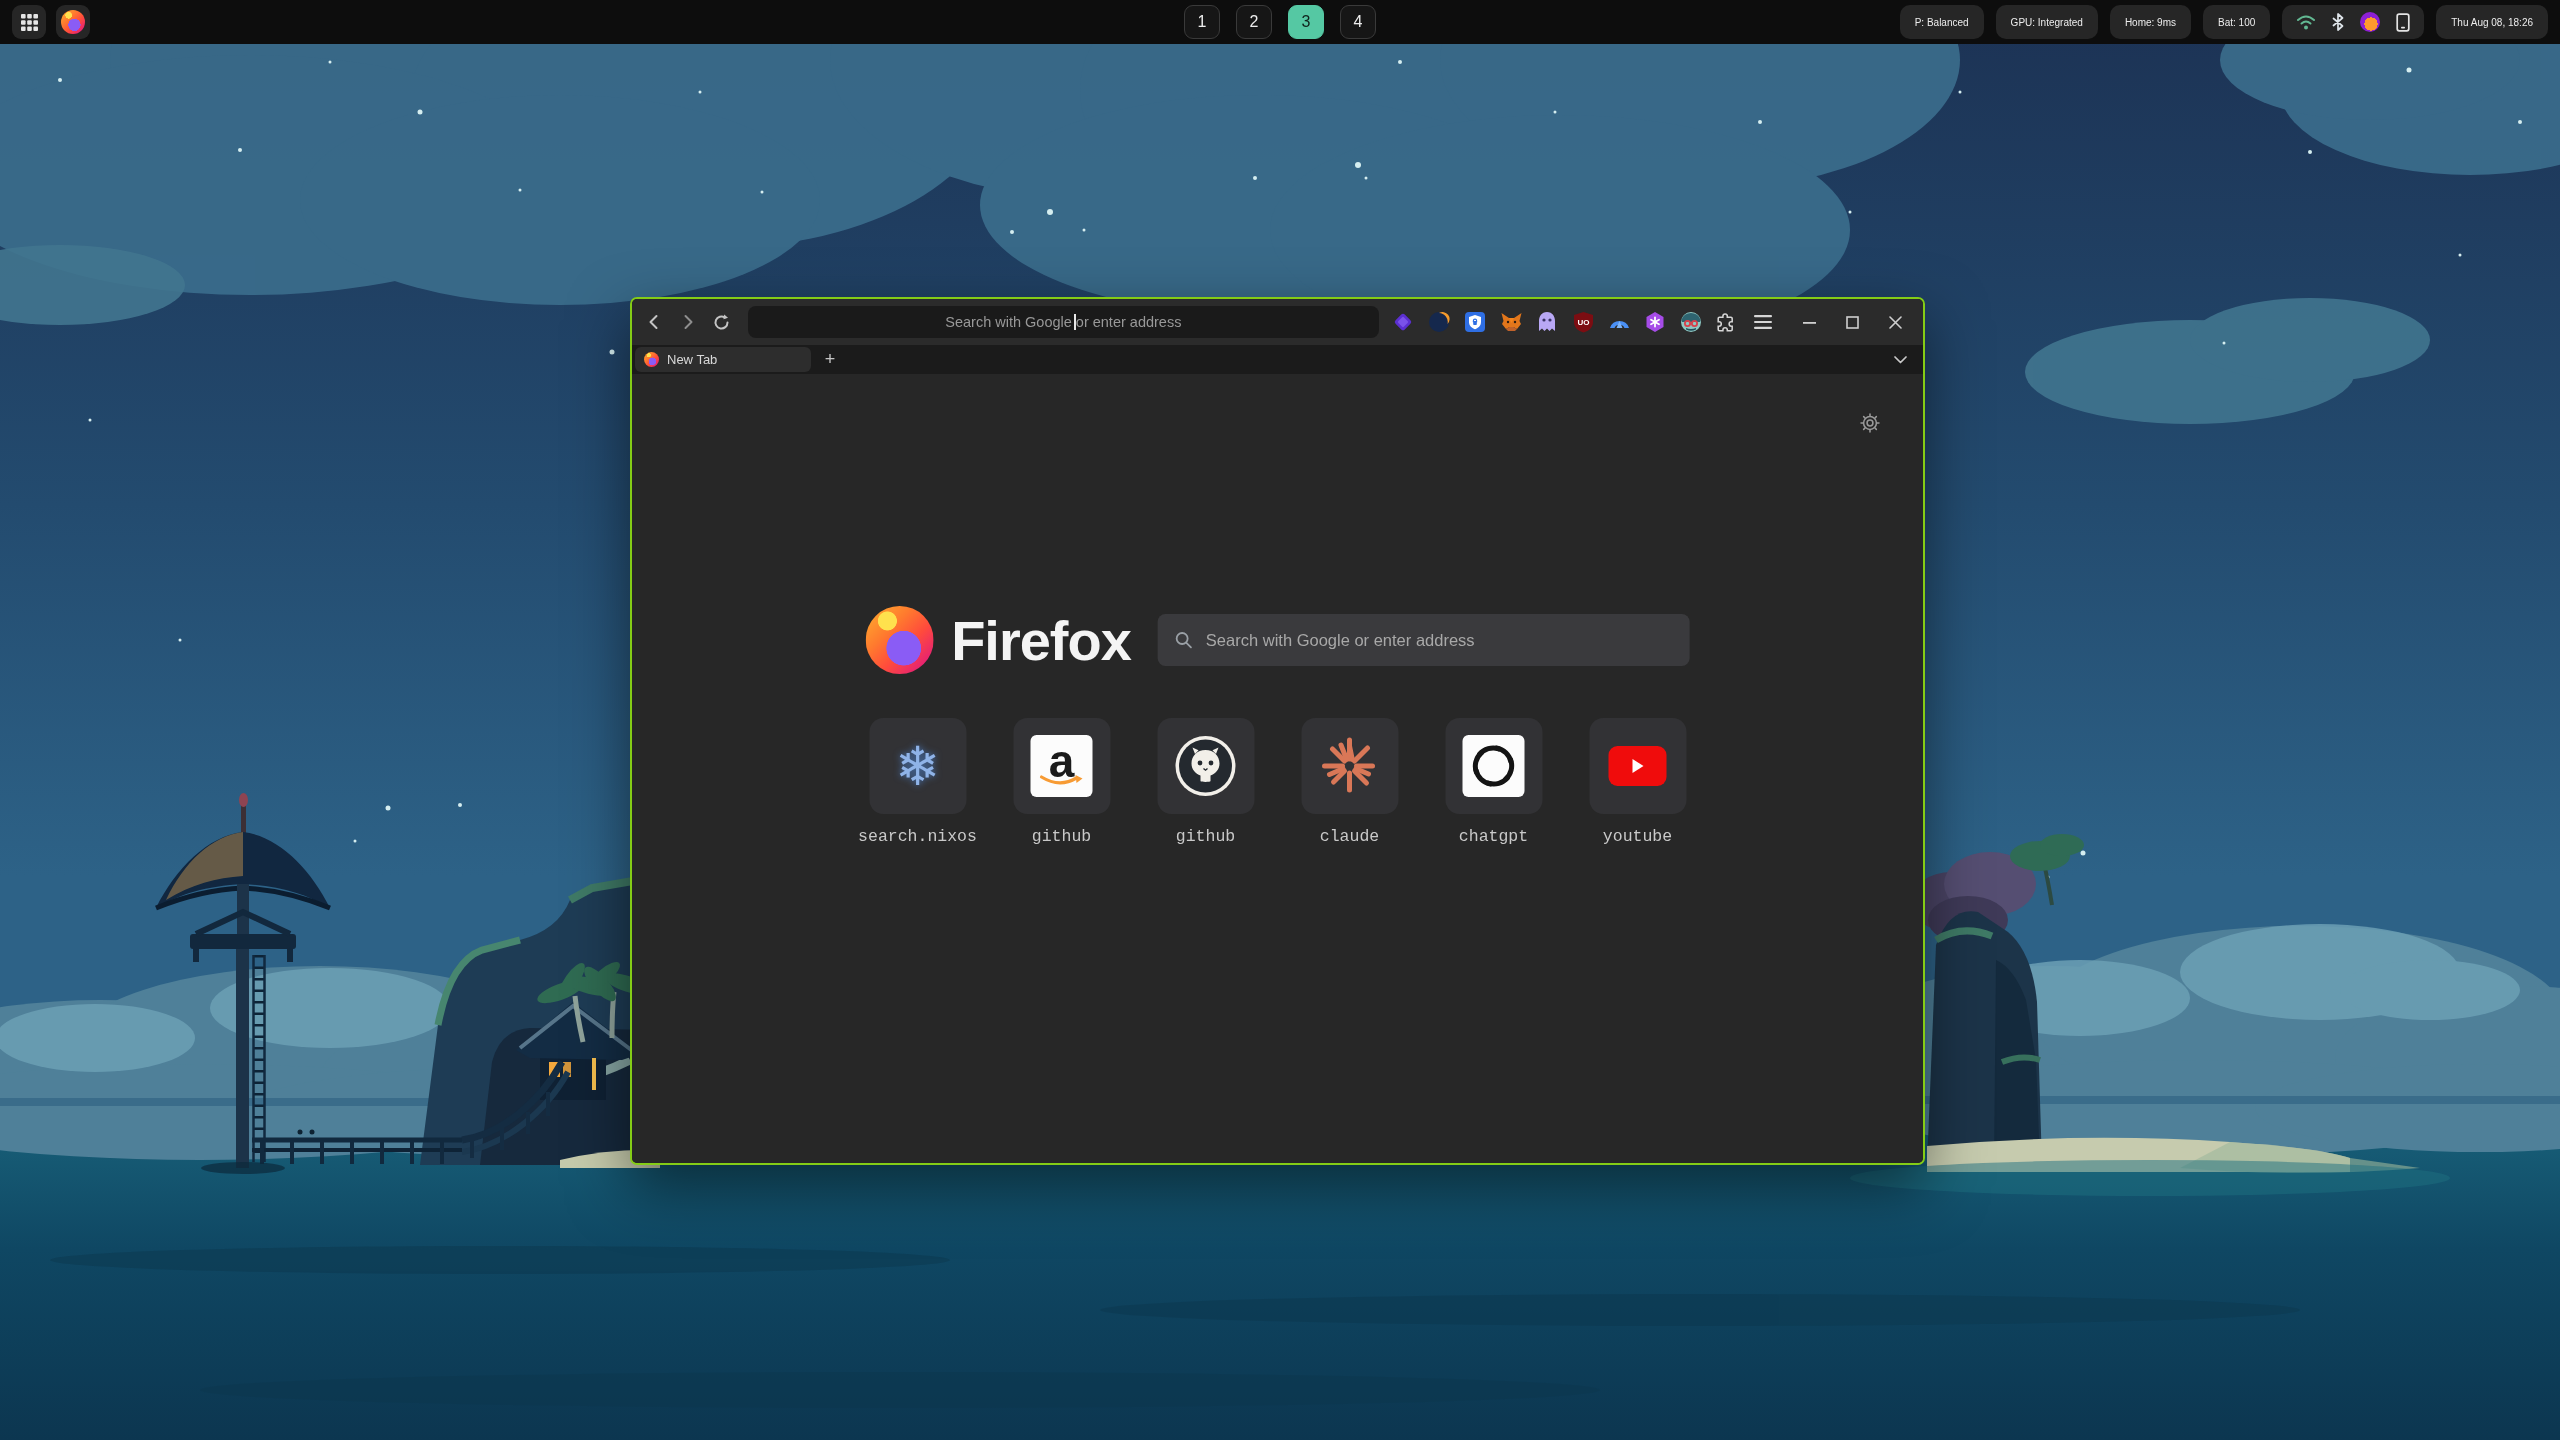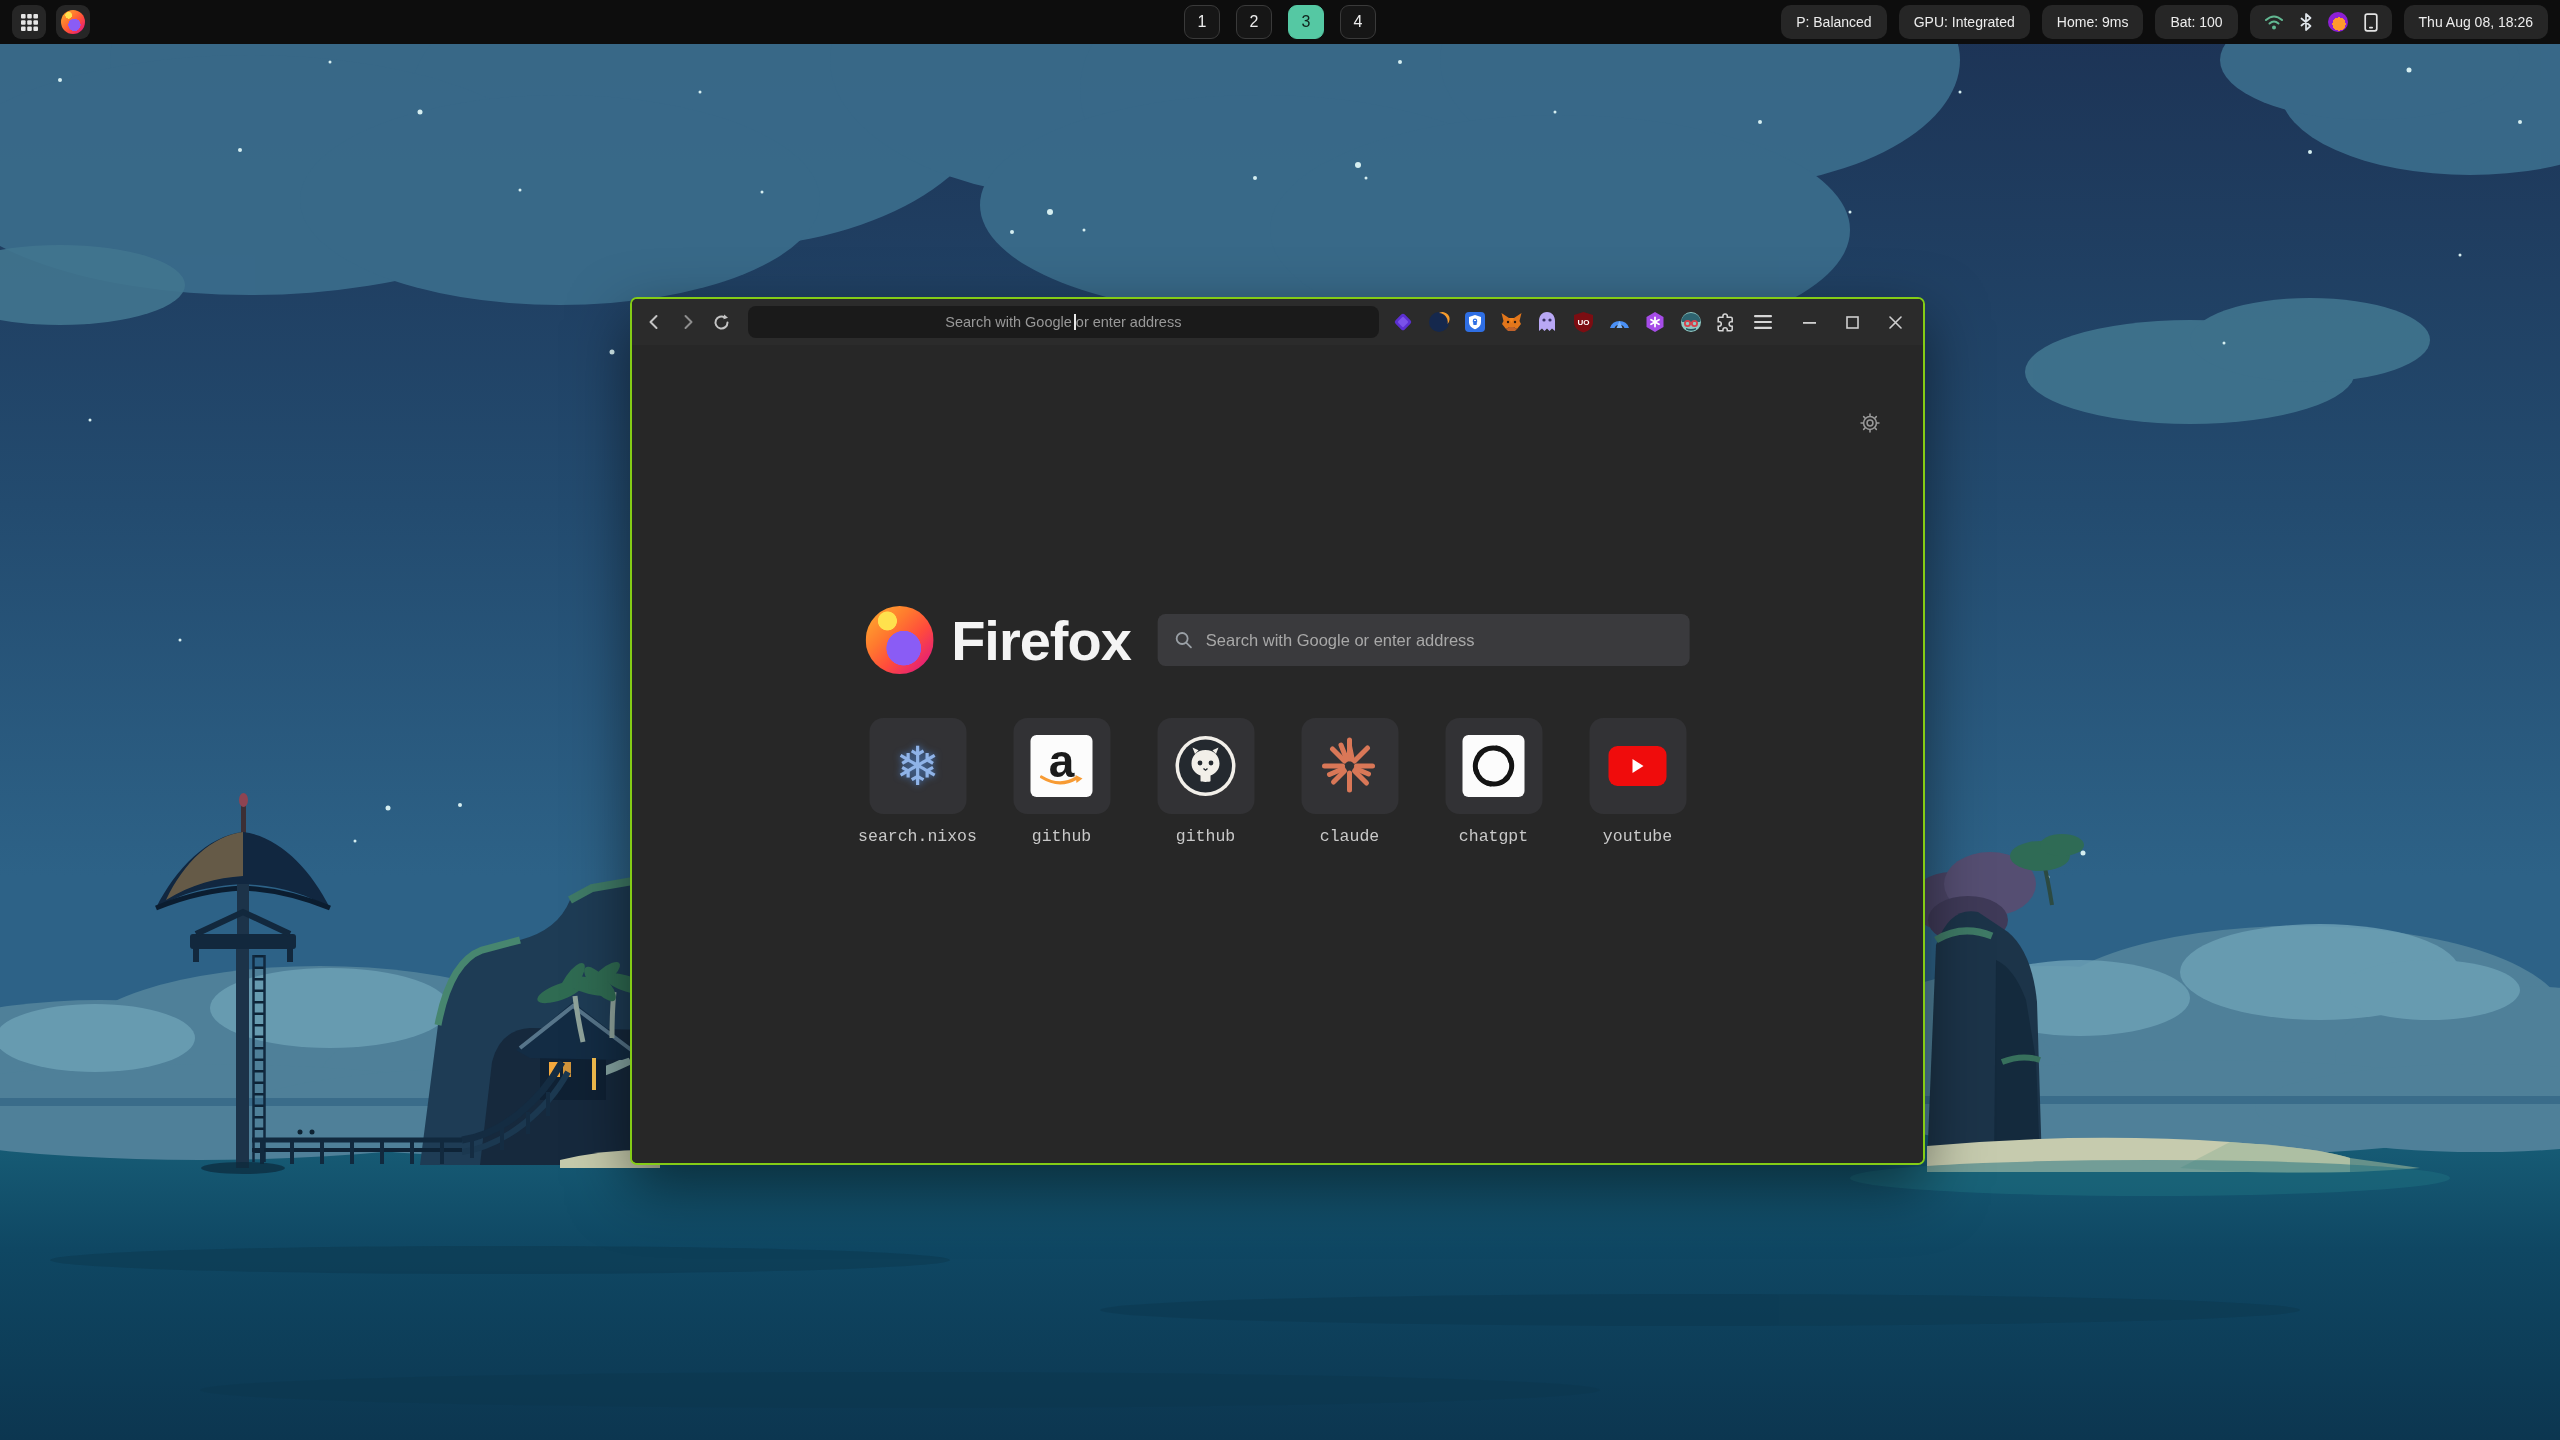--- a/index.html
+++ b/index.html
@@ -16,21 +16,21 @@
   .tb-btn { width:34px; height:34px; border-radius:9px; background:#262626;
             display:flex; align-items:center; justify-content:center; cursor:pointer; }
   .ws-wrap { position:absolute; left:50%; top:5px; transform:translateX(-50%);
              display:flex; gap:16px; }
   .ws { width:36px; height:34px; border-radius:9px; background:#161616;
         border:1px solid #3a3a3a; color:#ececec; font-size:16px;
         display:flex; align-items:center; justify-content:center; cursor:pointer; }
   .ws.active { background:#55c8a3; border-color:#55c8a3; color:#10231c; }
   .tb-right { position:absolute; right:12px; top:5px; display:flex; gap:12px; align-items:center; }
   .pill { height:34px; border-radius:10px; background:#262626; color:#ececec;
-          font-size:14px; display:flex; align-items:center; padding:0 15px; white-space:nowrap; }
+          font-size:10px; display:flex; align-items:center; padding:0 15px; white-space:nowrap; }
   .tray { gap:16px; display:flex; align-items:center; padding:0 14px; }
 
   .ff-orb { border-radius:50%;
     background:
       radial-gradient(circle at 32% 22%, #ffe14d 0 13%, rgba(255,225,77,0) 14%),
       radial-gradient(circle at 56% 62%, #8a5cf5 0 30%, rgba(138,92,245,0) 31%),
       linear-gradient(135deg,#ffb12e 0%,#ff7a2e 35%,#ff4b3c 60%,#e8246f 85%,#b5186e 100%);
   }
 
   
@@ -470,20 +470,34 @@
           </svg>
       </div>
       <div class="wc">
         <svg width="13" height="13" viewBox="0 0 13 13">
             <path d="M1,1 L12,12 M12,1 L1,12" stroke="#cfcfcf" stroke-width="1.6" stroke-linecap="round"></path>
           </svg>
       </div>
     </div>
   </div>
 
+  <div id="tabbar">
+    <div id="tab">
+      <div class="ff-orb" style="width:15px;height:15px;flex:none;"></div>
+      <span class="t-label">New Tab</span>
+    </div>
+    <div id="newtab-btn">
+        <span>+</span>
+      </div>
+    <div id="tablist-btn">
+      <svg width="13" height="8" viewBox="0 0 13 8">
+          <path d="M1,1 L6.5,6.5 L12,1" stroke="#c9c9c9" stroke-width="1.7" fill="none" stroke-linecap="round" stroke-linejoin="round"></path>
+        </svg>
+    </div>
+  </div>
 
   <div id="content">
     <div id="gear">
       <svg width="22" height="22" viewBox="0 0 24 24">
         <g fill="none" stroke="#9a9a9a" stroke-width="1.7">
           <circle cx="12" cy="12" r="3.2"></circle>
           <path d="M12,4.2 L12,2.2 M12,21.8 L12,19.8 M19.8,12 L21.8,12 M2.2,12 L4.2,12 M17.5,6.5 L18.9,5.1 M5.1,18.9 L6.5,17.5 M17.5,17.5 L18.9,18.9 M5.1,5.1 L6.5,6.5" stroke-linecap="round"></path>
           <circle cx="12" cy="12" r="7"></circle>
         </g>
       </svg>

